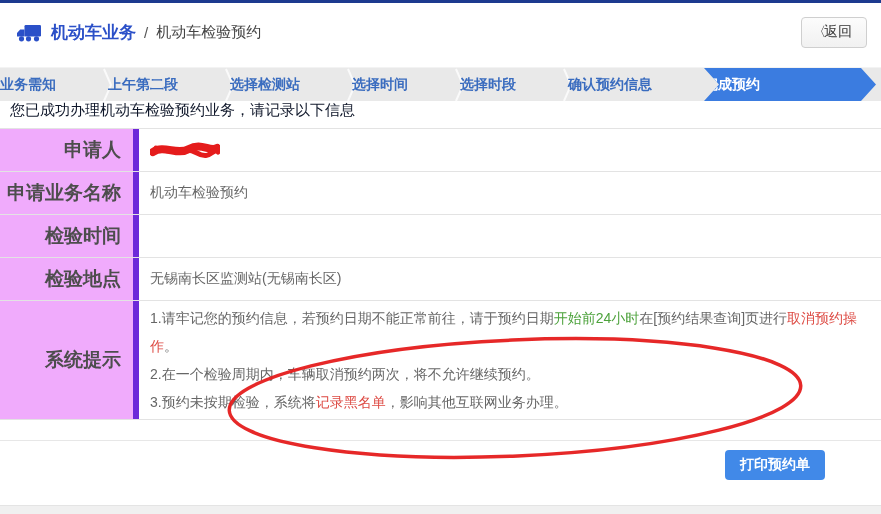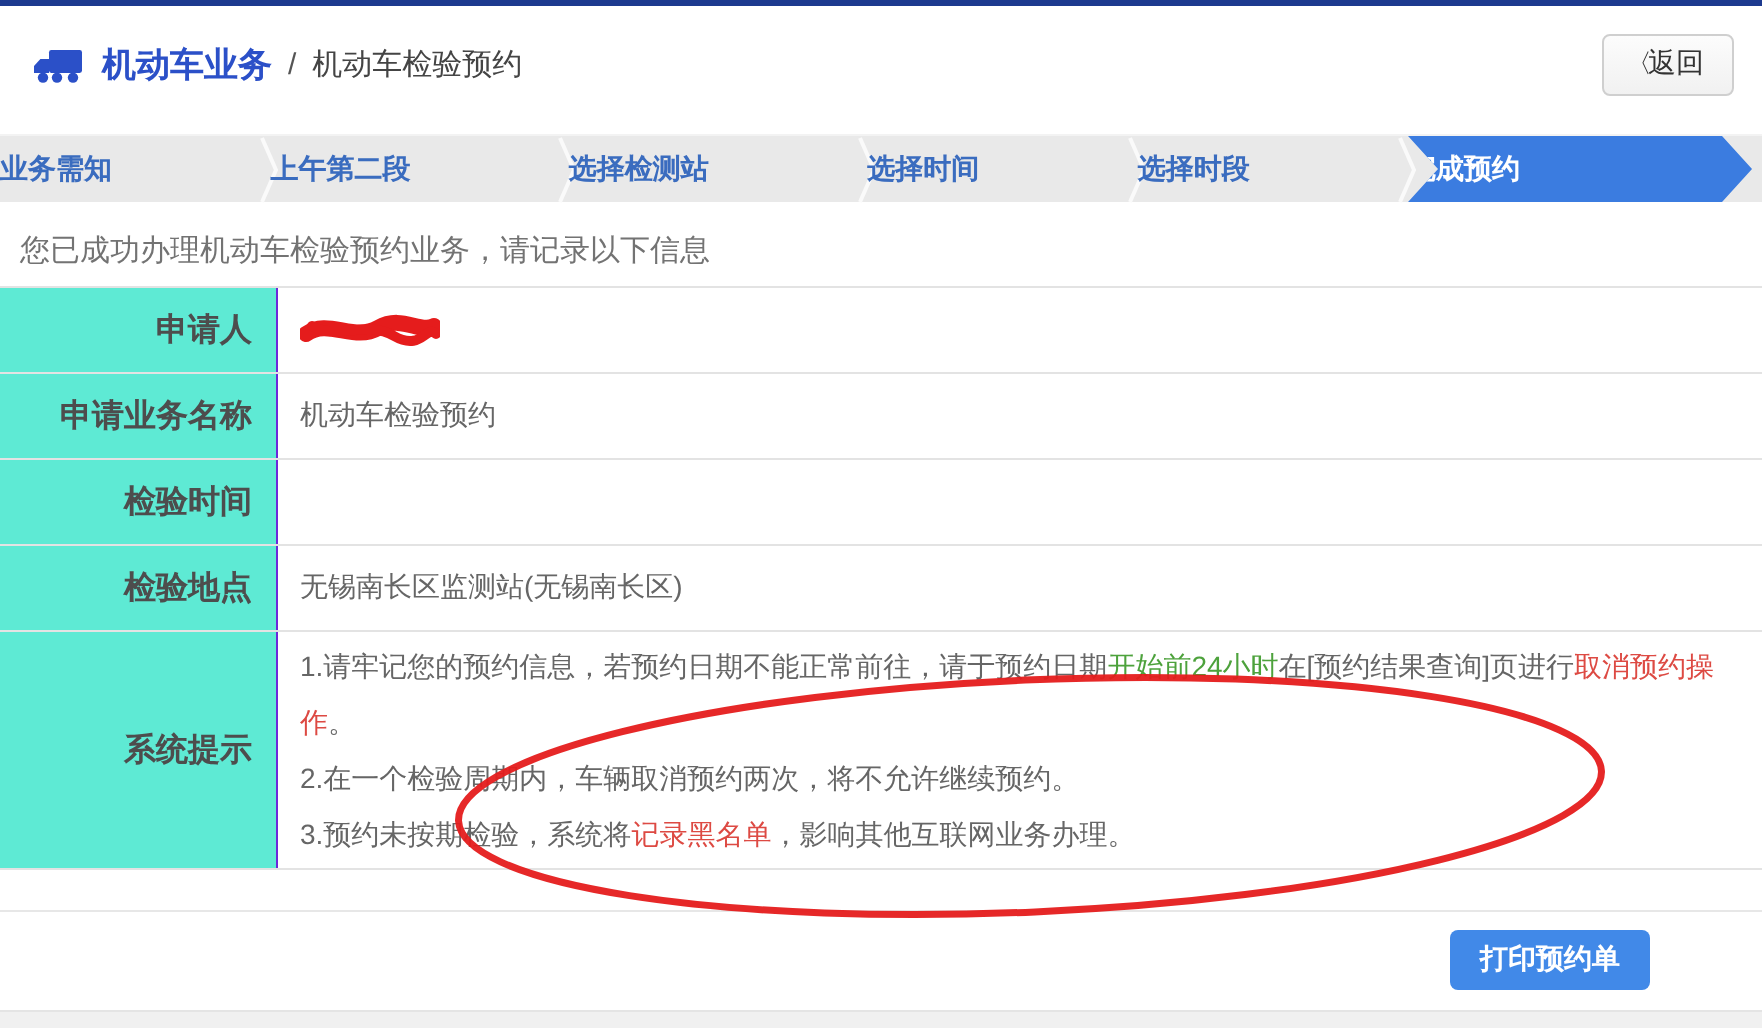--- a/index.html
+++ b/index.html
@@ -43,29 +43,29 @@
     line-height: 33px;
     color: var(--step-text, #3a6cbf); font-size: 14px; font-weight: bold;
   }
   .step .sep-svg { position: absolute; right: -5px; top: 0; }
   .step.active {
     flex: 0 0 172px; margin-right: 5px;
     background: var(--active-step-bg, #3b7ce0); color: #fff;
     clip-path: polygon(0 0, calc(100% - 15px) 0, 100% 50%, calc(100% - 15px) 100%, 0 100%, 15px 50%);
   }
 
-  .message { margin: 15px 0 0 10px; font-size: 15px; color: #737373; }
+  .message { margin: 0 0 0 10px; font-size: 15px; color: #0f172a; }
 
   .info-table { margin-top: 8px; border-top: 1px solid #e3e3e3; border-bottom: 1px solid #e3e3e3; }
   .row { display: flex; height: 43px; border-bottom: 1px solid #e3e3e3; }
   .row:last-child { border-bottom: none; }
   .cell-label {
-    flex: 0 0 139px; background: #5eead4; border-right: 1px solid #6d28d9;
+    flex: 0 0 139px; background: #f0abfc; border-right: 6px solid #6d28d9;
     display: flex; align-items: center; justify-content: flex-end;
-    padding-right: 12px; font-size: 16px; font-weight: bold; color: #4d4d4d;
+    padding-right: 12px; font-size: 19px; font-weight: bold; color: #4d4d4d;
   }
   .cell-value {
     flex: 1; display: flex; align-items: center;
     padding-left: 11px; font-size: 14px; color: #666;
   }
   .row.tips { height: auto; }
   .row.tips .cell-value { display: block; padding: 3px 0 3px 11px; }
   .tip-line { line-height: 28px; font-size: 14px; color: #666; }
   .seg-green { color: var(--green-text, #4da23c); }
   .seg-red { color: var(--red-text, #dd4a43); }
@@ -143,20 +143,23 @@
       <svg class="sep-svg" width="10" height="34">
           <polyline points="1,1 8,17 1,33" fill="none" stroke="#fafafa" stroke-width="2"></polyline>
         </svg>
     </div>
     <div class="step">
       <span>选择时段</span>
       <svg class="sep-svg" width="10" height="34">
           <polyline points="1,1 8,17 1,33" fill="none" stroke="#fafafa" stroke-width="2"></polyline>
         </svg>
     </div>
+    <div class="step">
+      <span>确认预约信息</span>
+    </div>
     <div class="step active">
       <span>完成预约</span>
     </div>
   </nav>
 
   <p class="message">您已成功办理机动车检验预约业务，请记录以下信息</p>
 
   <div class="info-table">
     <div class="row">
       <div class="cell-label">申请人</div>

